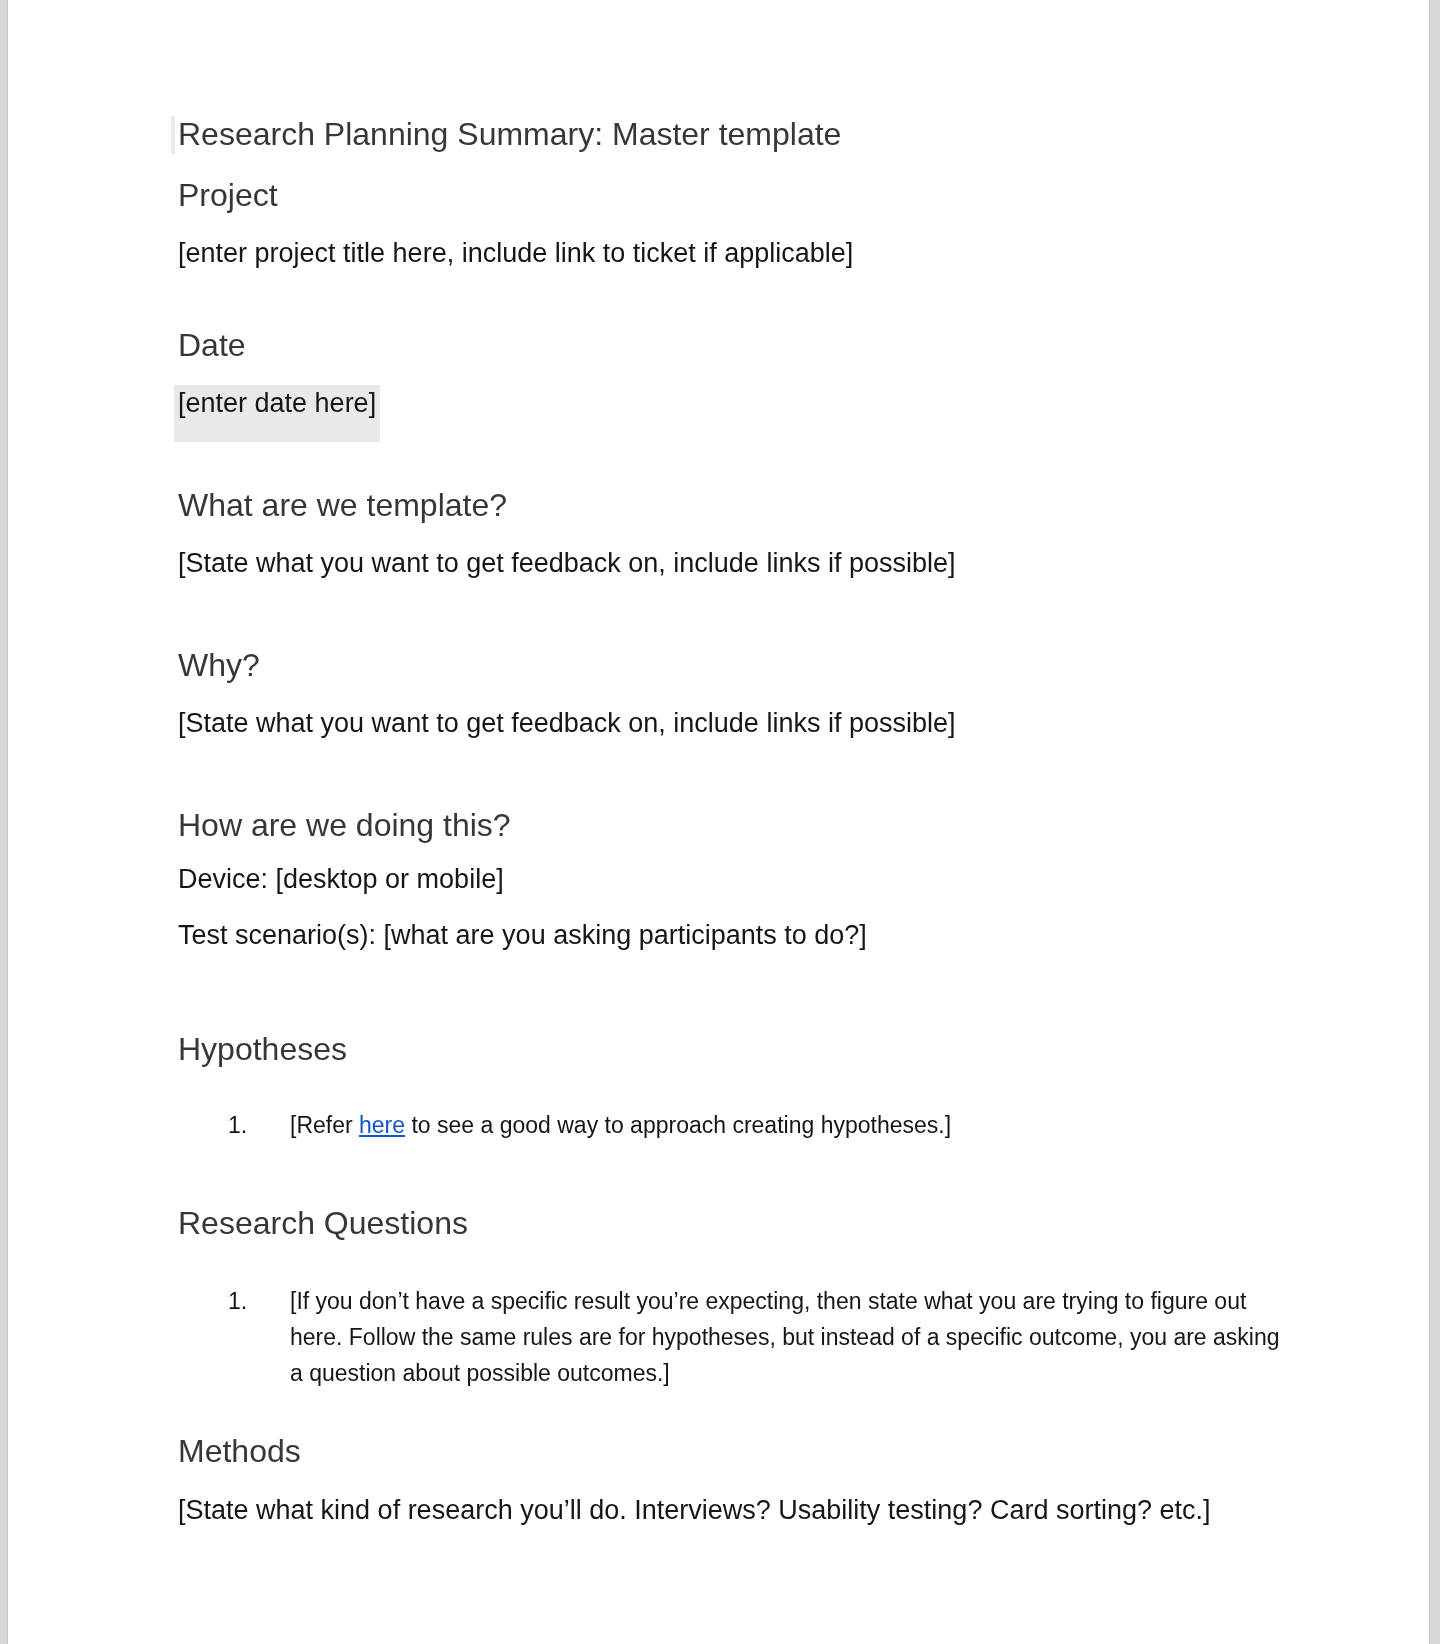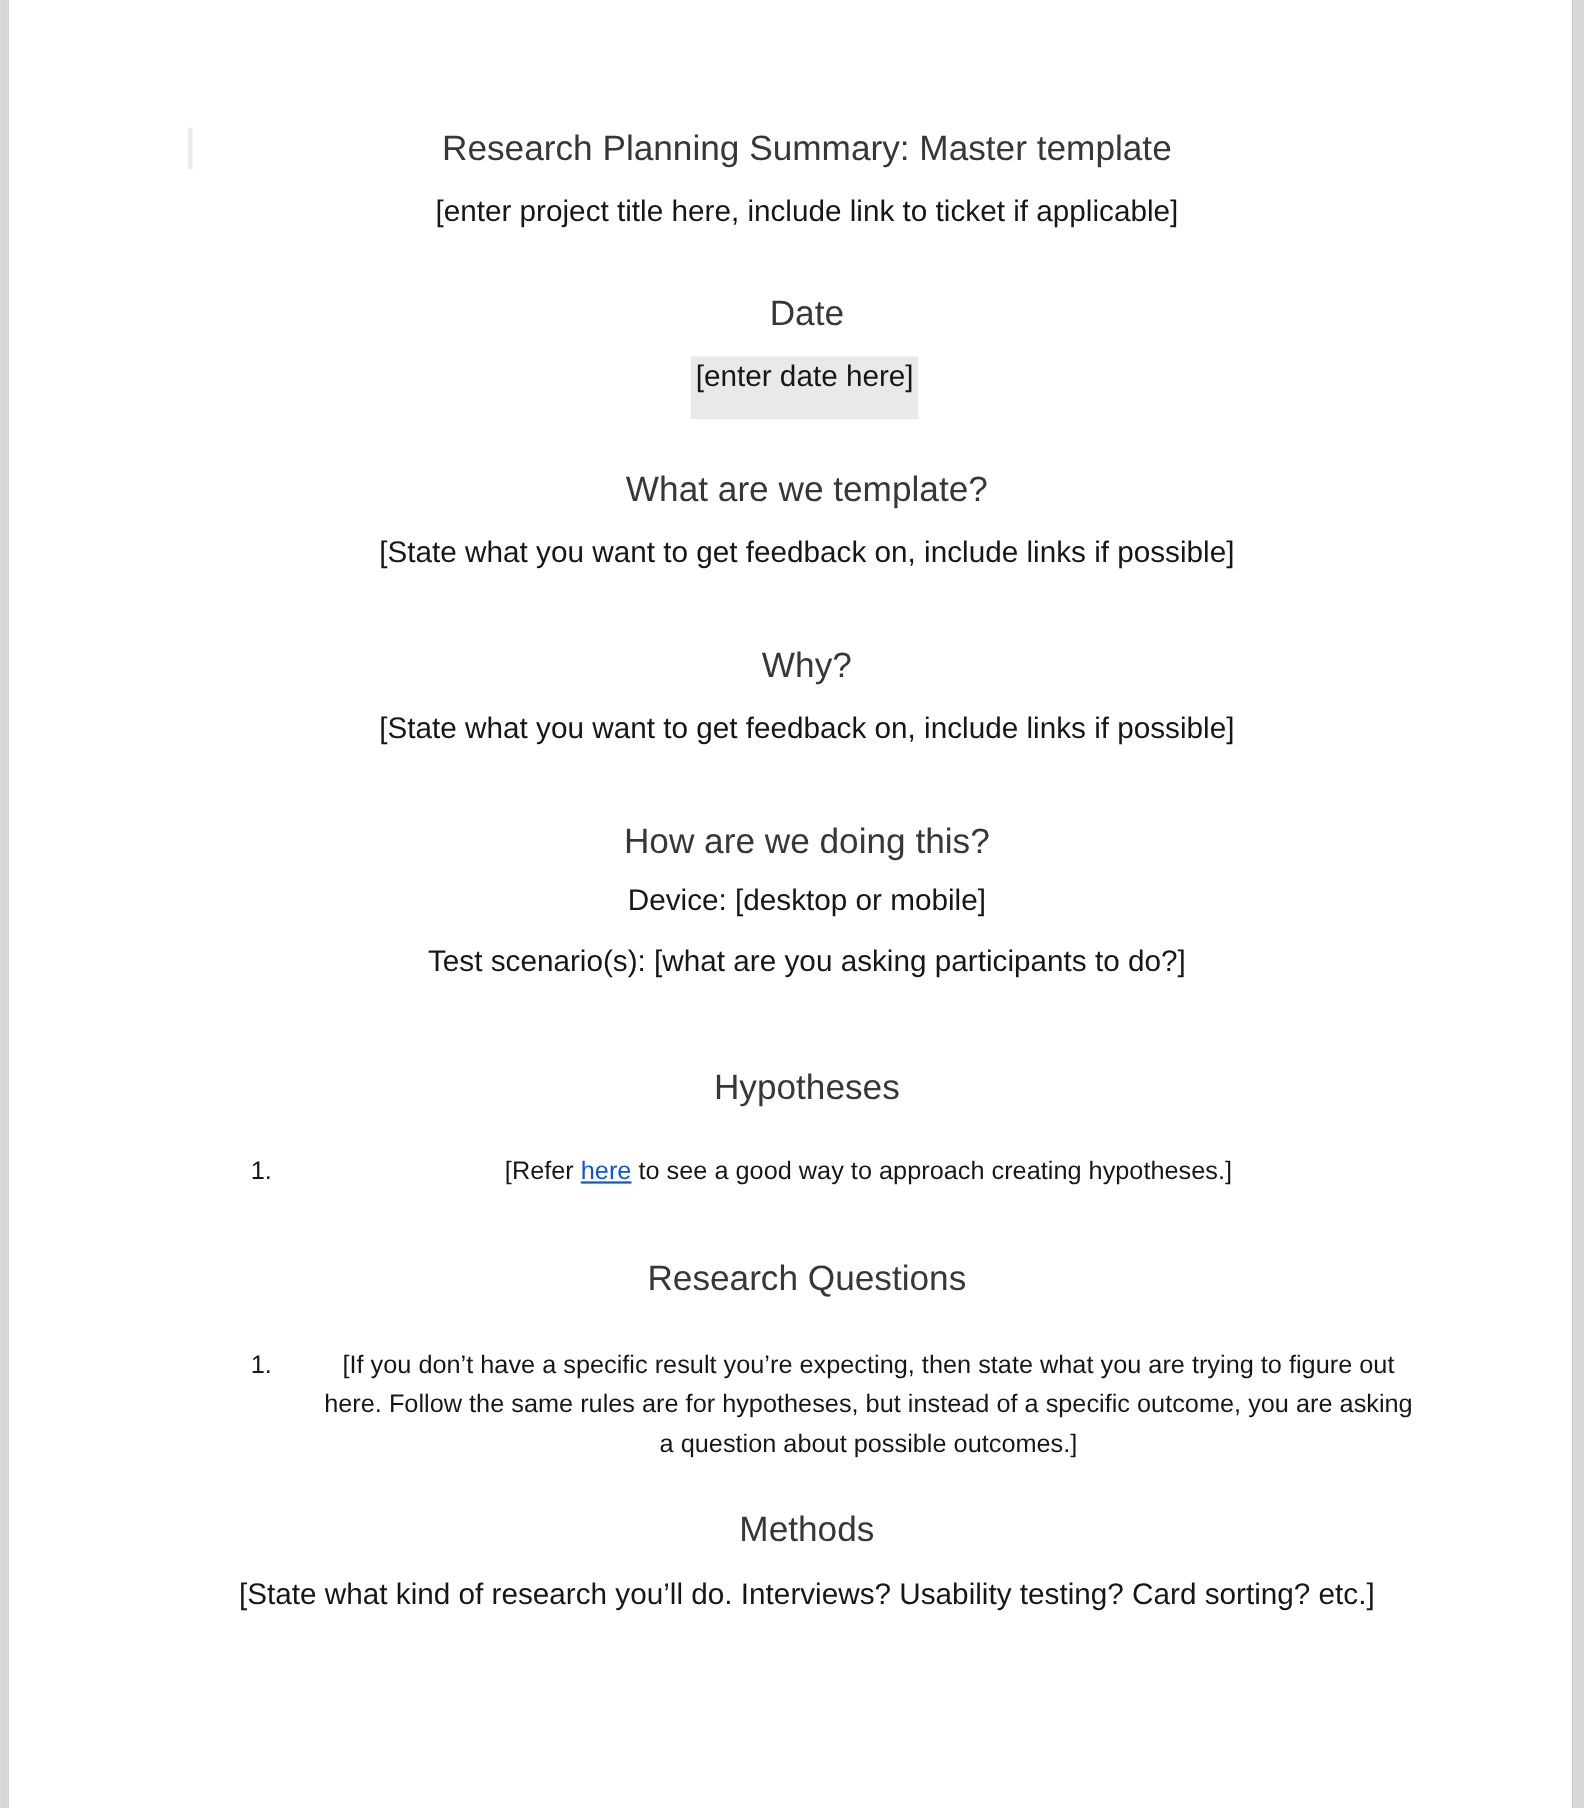--- a/index.html
+++ b/index.html
@@ -16,21 +16,20 @@
     margin-right: 10px;
     min-height: 1644px;
     background: #ffffff;
     border-left: 1px solid #c9c9c9;
     border-right: 1px solid #c9c9c9;
     overflow: hidden;
   }
   .doc {
     box-sizing: border-box;
     padding: 0 140px 40px 170px;
-    text-align: center;
   }
   .doc-title, .doc-heading {
     font-size: 32px;
     line-height: 40px;
     font-weight: 400;
     color: #373737;
     margin: 0;
     white-space: nowrap;
   }
   .doc-para {
@@ -87,20 +86,21 @@
 </head>
 <body>
 
 <div class="page">
   <div class="caret-artifact"></div>
 
   <div class="doc">
 
     <h1 class="doc-title mt-title">Research Planning Summary: Master template</h1>
 
+    <h2 class="doc-heading mt-h-sm">Project</h2>
     <p class="doc-para mt-p">[enter project title here, include link to ticket if applicable]</p>
 
     <h2 class="doc-heading mt-h-date">Date</h2>
     <p class="doc-para mt-p"><span class="highlight">[enter date here]</span></p>
 
     <h2 class="doc-heading mt-h">What are we template?</h2>
     <p class="doc-para mt-p">[State what you want to get feedback on, include links if possible]</p>
 
     <h2 class="doc-heading mt-h">Why?</h2>
     <p class="doc-para mt-p">[State what you want to get feedback on, include links if possible]</p>

